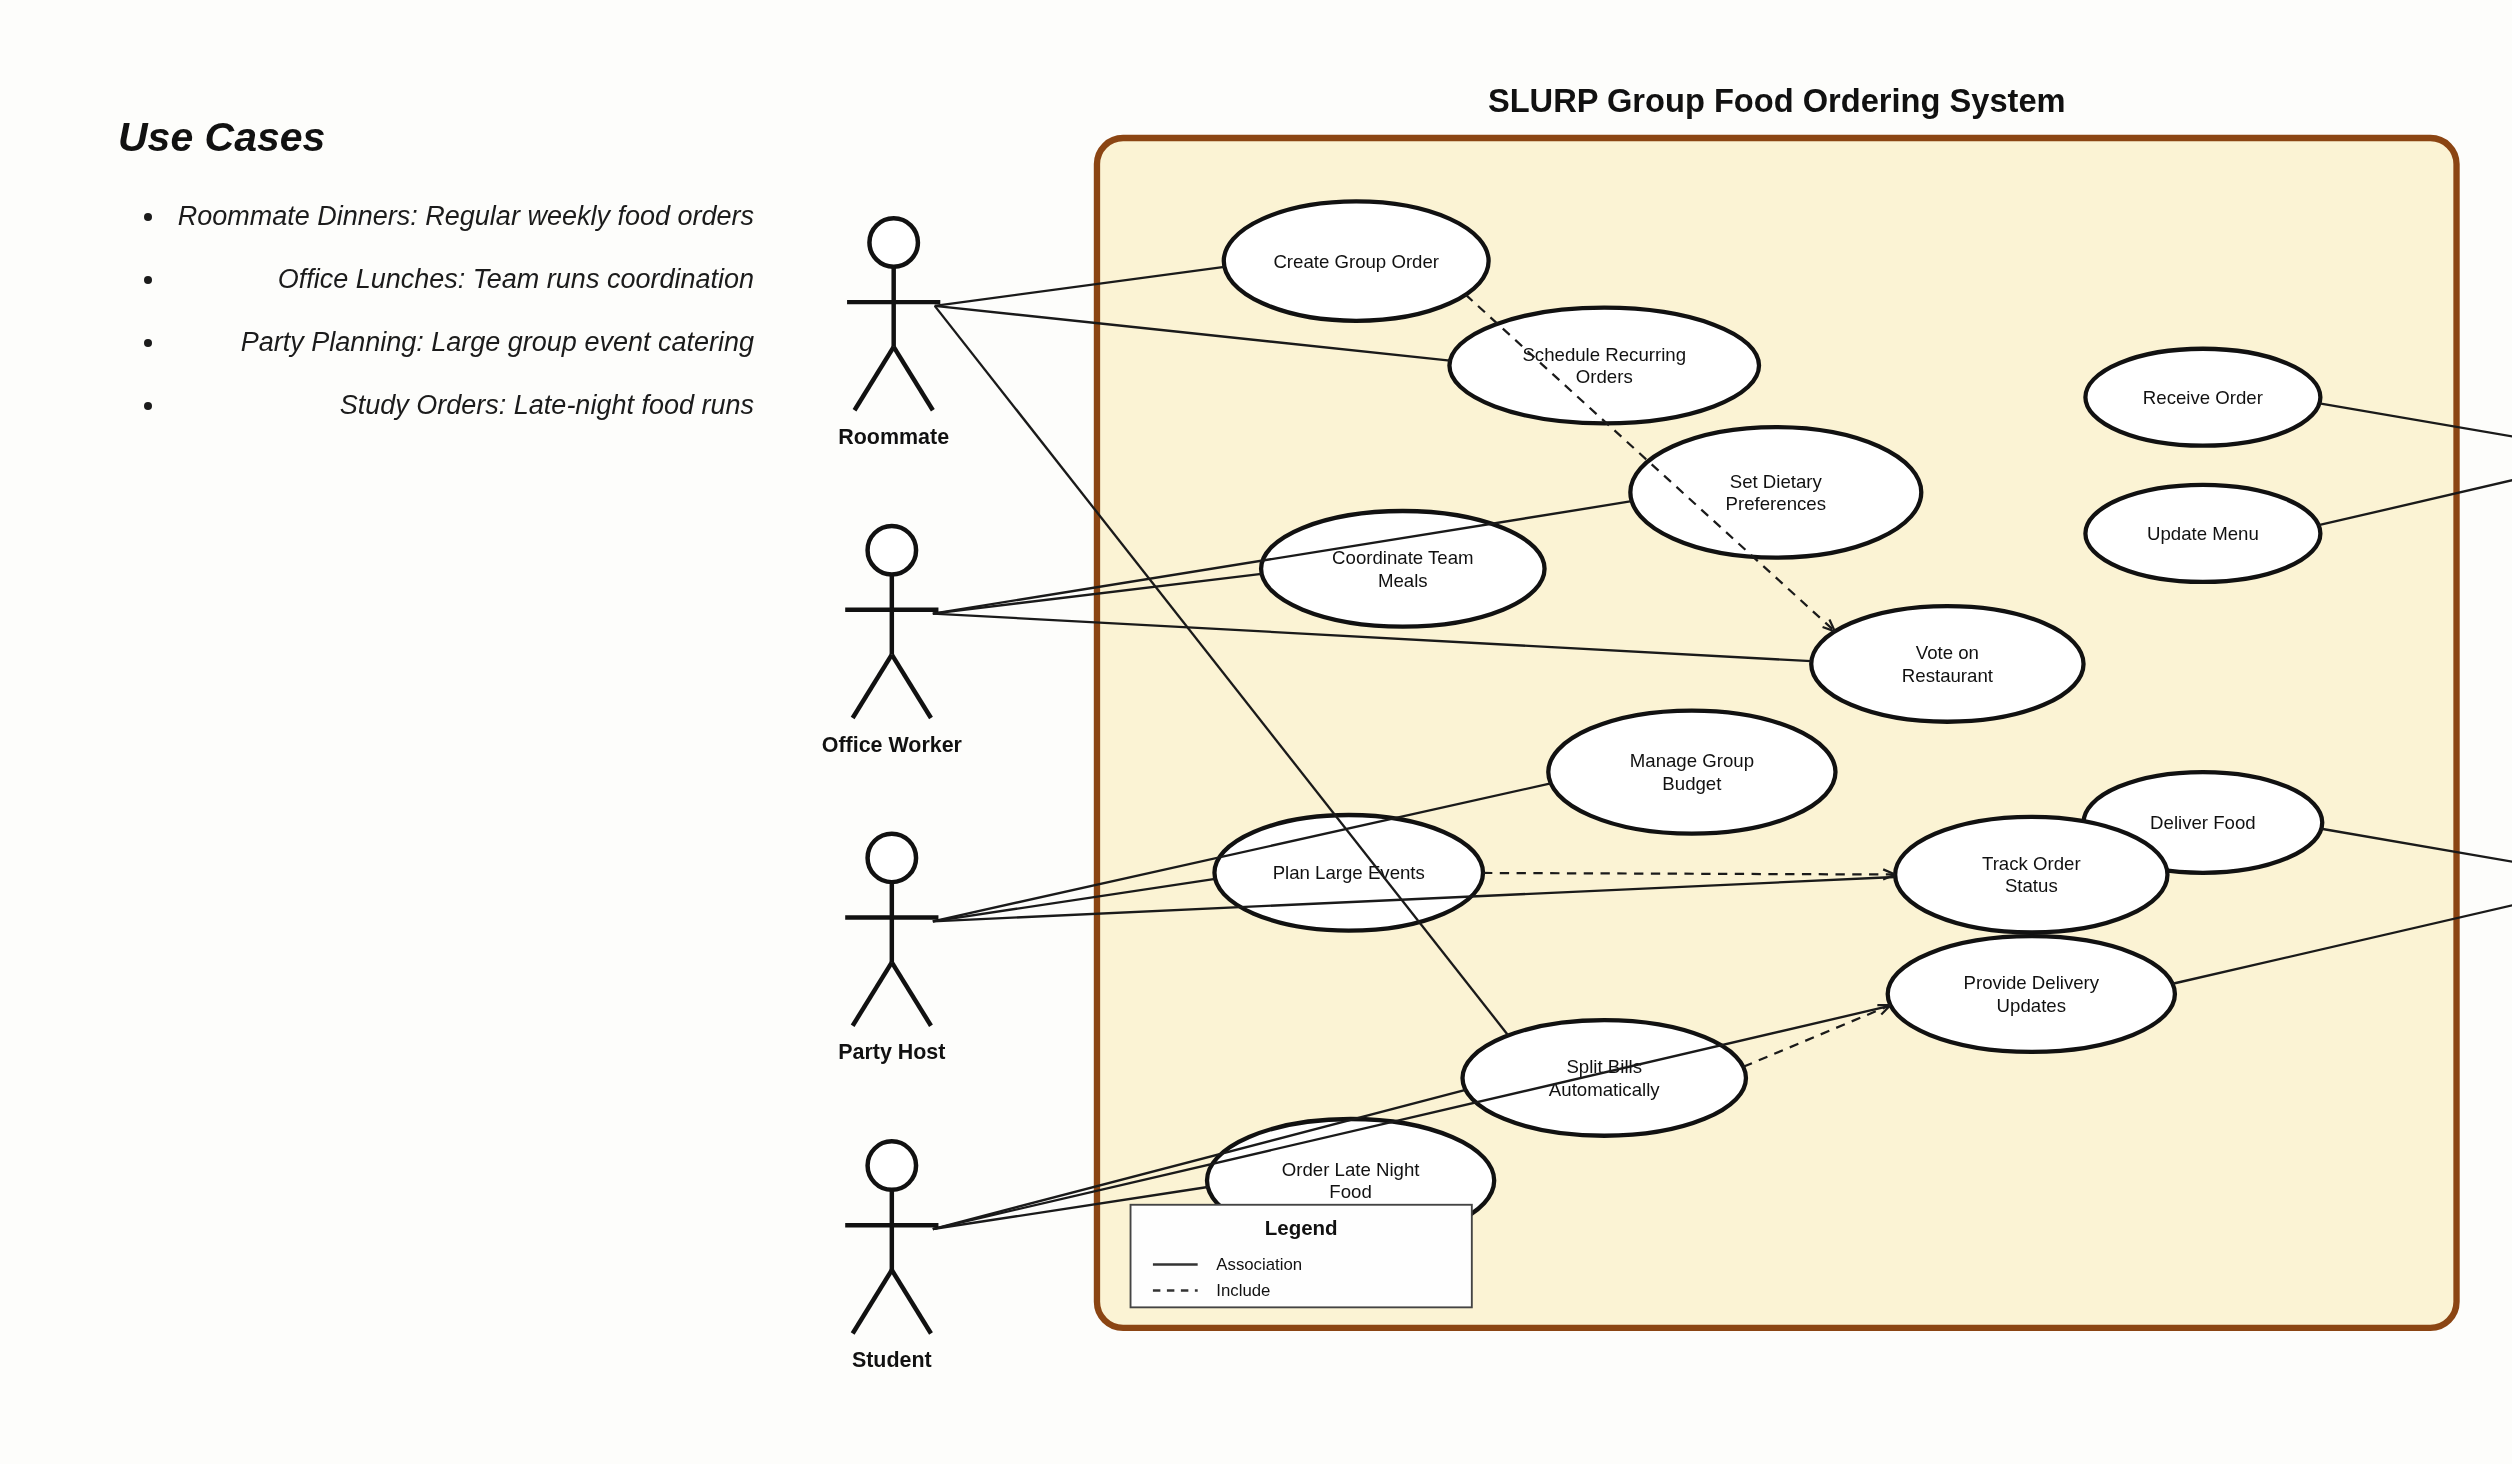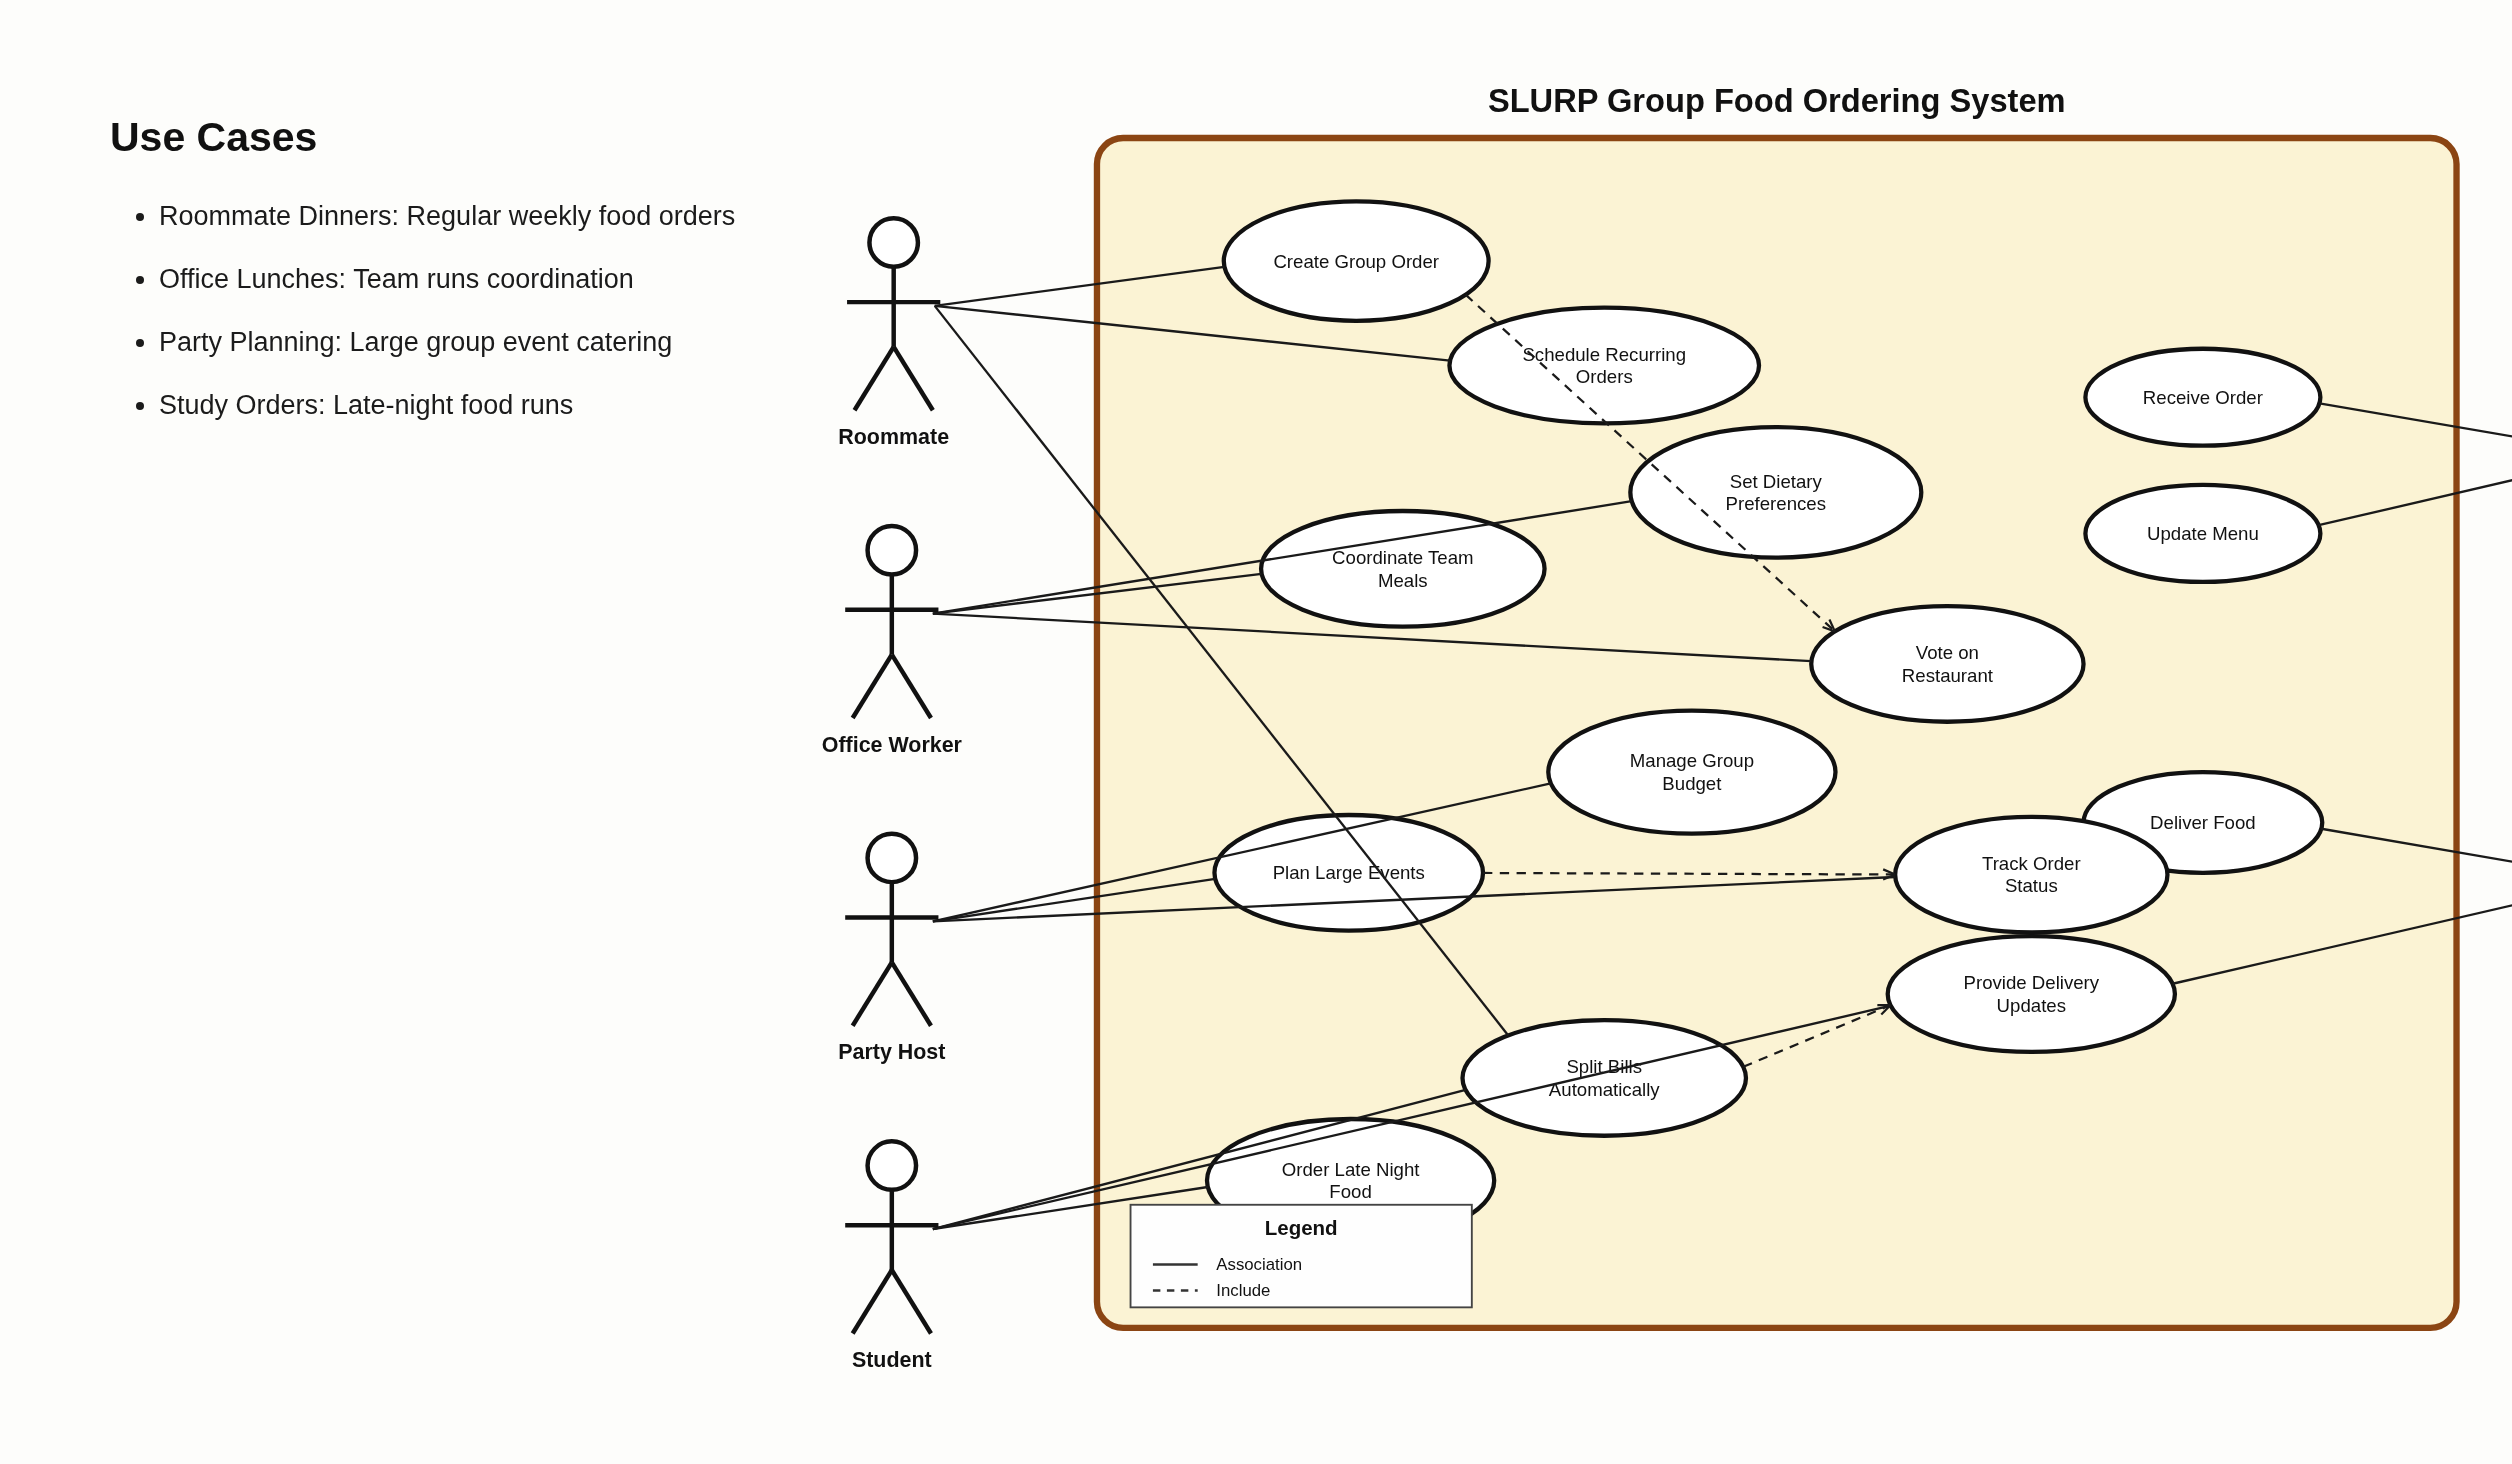--- a/index.html
+++ b/index.html
@@ -1,22 +1,22 @@
 <!DOCTYPE html>
 <html style="font-size:8px"><head>
 <meta charset="utf-8">
 <style>
   html,body{margin:0;padding:0;background:#fff;}
   body{font-family:"Liberation Sans",sans-serif;}
   .page{position:relative;width:2925px;height:1464px;overflow:hidden;background:#FDFDFB;}
   svg.diagram{position:absolute;left:0;top:0;display:block;}
-  .sidebar{position:absolute;left:110px;top:114px;width:636px;color:#1b1b1b;}
+  .sidebar{position:absolute;left:118px;top:114px;width:636px;color:#1b1b1b;font-style:italic;}
   .sidebar h1{font-size:41px;font-weight:700;margin:0 0 31px 0;color:#111;}
   .sidebar ul{margin:0;padding-left:49px;font-size:27px;line-height:1.78;}
-  .sidebar li{margin-bottom:15px;}
+  .sidebar li{margin-bottom:15px;text-align:right;}
   svg text{fill:#111;}
 </style>
 </head>
 <body>
 
 <div class="page">
   <aside class="sidebar">
     <h1>Use Cases</h1>
     <ul>
         <li>Roommate Dinners: Regular weekly food orders</li>

